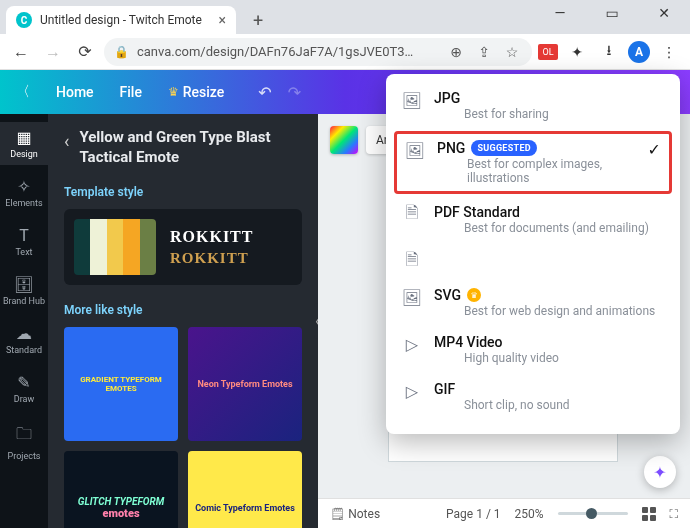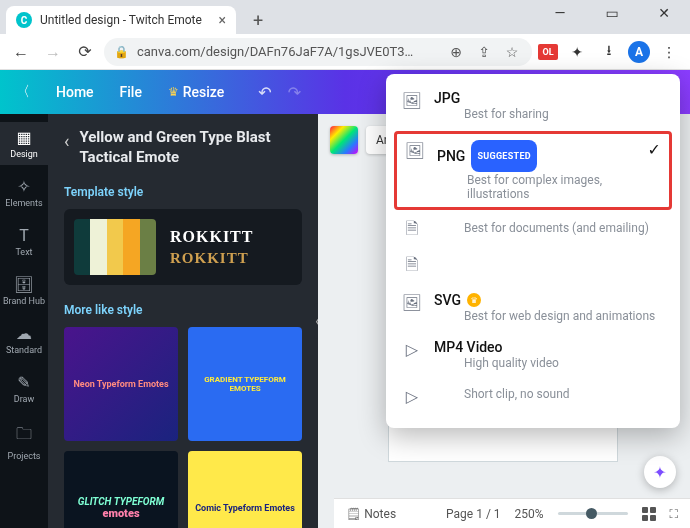--- a/index.html
+++ b/index.html
@@ -14,21 +14,21 @@
   .tab .close { margin-left:auto; font-size:14px; color:#666; }
   .new-tab { width:28px; height:28px; display:flex; align-items:center; justify-content:center; font-size:18px; color:#555; }
 
   .addr-bar { height:36px; background:#fff; display:flex; align-items:center; padding:0 8px; gap:6px; border-bottom:1px solid #e0e0e0; }
   .addr-bar .navbtn { width:26px; height:26px; display:flex; align-items:center; justify-content:center; font-size:16px; color:#444; }
   .url-box { flex:1; height:28px; background:#f1f3f4; border-radius:14px; display:flex; align-items:center; padding:0 10px; font-size:13px; color:#555; gap:8px; }
   .url-box .lock { font-size:12px; color:#555; }
   .url-box .url { flex:1; overflow:hidden; white-space:nowrap; }
   .url-box .ricon { width:20px; text-align:center; font-size:14px; color:#555; }
   .ext { width:26px; height:26px; display:flex; align-items:center; justify-content:center; font-size:14px; color:#333; }
-  .ext.ol { background:#e53935; color:#fff; font-size:9px; font-weight:bold; border-radius:2px; width:20px; height:16px; }
+  .ext.ol { background:#e53935; color:#fff; font-size:9px; font-weight:normal; border-radius:2px; width:20px; height:16px; }
   .avatar { width:22px; height:22px; border-radius:50%; background:#1a73e8; color:#fff; display:flex; align-items:center; justify-content:center; font-size:12px; font-weight:bold; }
 
   
   .canva-bar { height:44px; background:linear-gradient(90deg,#00c4cc,#5a32e6,#8b3dff); display:flex; align-items:center; padding:0 8px; gap:10px; color:#fff; position:relative; }
   .canva-bar .item { display:flex; align-items:center; gap:4px; padding:4px 8px; font-size:14px; font-weight:500; }
   .canva-bar .crown { color:#ffd54f; font-size:12px; }
   .undo-redo { display:flex; gap:16px; margin-left:16px; font-size:16px; opacity:.8; }
 
   
   .main { position:relative; height:414px; display:flex; }
@@ -70,26 +70,26 @@
   .add-page { position:absolute; top:366px; left:50%; transform:translateX(-50%); font-size:12px; color:#555;margin-top:48px; }
 
   
   .dropdown { position:absolute; top:74px; right:10px; width:294px; background:#fff; border-radius:8px; box-shadow:0 8px 28px rgba(0,0,0,.28); padding:8px 0 14px 0; z-index:50; }
   .drow { display:flex; gap:12px; padding:8px 16px; align-items:flex-start; cursor:pointer; }
   .drow .dicon { width:20px; height:20px; color:#6b7280; flex-shrink:0; display:flex; align-items:center; justify-content:center; }
   .drow .dtitle { font-size:14px; color:#111; font-weight:500; display:flex; align-items:center; gap:6px; }
   .drow .dsub { font-size:12px; color:#8a9099; margin-top:1px;margin-left:30px; }
   .drow .check { margin-left:auto; font-size:16px; color:#111; }
   .drow.selected { border:3px solid #e53935; border-radius:4px; margin:2px 8px; padding:6px 8px; }
-  .badge { background:#2962ff; color:#fff; font-size:9px; font-weight:700; padding:11px 6px; border-radius:8px; letter-spacing:.3px; }
+  .badge { background:#2962ff; color:#fff; font-size:9px; font-weight:700; padding:3px 6px; border-radius:8px; letter-spacing:.3px; }
   .crown-s { width:14px; height:14px; background:#ffb300; border-radius:50%; display:inline-flex; align-items:center; justify-content:center; color:#fff; font-size:8px; }
 
   .fab { position:absolute; right:14px; bottom:40px; width:32px; height:32px; border-radius:50%; background:#fff; box-shadow:0 2px 8px rgba(0,0,0,.25); display:flex; align-items:center; justify-content:center; color:#7c4dff; font-size:16px; }
 
-  .status { position:absolute; bottom:0; left:334px; right:0; height:30px; background:#fff; border-top:1px solid #e0e0e0; display:flex; align-items:center; padding:0 12px; font-size:12px; color:#555; gap:14px; }
+  .status { position:absolute; bottom:0; left:318px; right:0; height:30px; background:#fff; border-top:1px solid #e0e0e0; display:flex; align-items:center; padding:0 12px; font-size:12px; color:#555; gap:14px; }
   .status .spacer { flex:1; }
   .status .ctl { display:flex; align-items:center; gap:4px; }
   .zoom-track { width:70px; height:3px; background:#cfd8dc; border-radius:2px; position:relative; }
   .zoom-thumb { position:absolute; left:40%; top:-4px; width:11px; height:11px; background:#455a64; border-radius:50%; }
   .grid-i { width:14px; height:14px; display:grid; grid-template-columns:1fr 1fr; gap:2px; }
   .grid-i span{ background:#555; border-radius:1px;}
 </style>
 </head>
 <body>
 
@@ -191,25 +191,25 @@
           <span style="background:#f5a623"></span>
           <span style="background:#6b7f45"></span>
       </div>
       <div class="fonts">
         <div class="f1">ROKKITT</div>
         <div class="f2">ROKKITT</div>
       </div>
     </div>
     <div class="section-label">More like style</div>
     <div class="thumbs">
+      <div class="thumb t2">
+          <div class="title">GRADIENT TYPEFORM EMOTES</div>
+        </div>
       <div class="thumb t1">
           <div class="title">Neon Typeform Emotes</div>
-        </div>
-      <div class="thumb t2">
-          <div class="title">GRADIENT TYPEFORM EMOTES</div>
         </div>
       <div class="thumb t3">
           <div class="title1">GLITCH TYPEFORM</div>
           <div class="title2">emotes</div>
         </div>
       <div class="thumb t4">
           <div class="title">Comic Typeform Emotes</div>
         </div>
     </div>
     <div class="divider-handle"></div>
@@ -241,20 +241,21 @@
           <span>PNG</span>
           <span class="badge">SUGGESTED</span>
         </div>
       <div class="dsub">Best for complex images, illustrations</div>
     </div>
     <div class="check">✓</div>
   </div>
   <div class="drow">
     <div class="dicon">🗎</div>
     <div>
+      <div class="dtitle">PDF Standard</div>
       <div class="dsub">Best for documents (and emailing)</div>
     </div>
   </div>
   <div class="drow">
     <div class="dicon">🗎</div>
   </div>
   <div class="drow">
     <div class="dicon">🖼</div>
     <div>
       <div class="dtitle">
@@ -267,20 +268,21 @@
   <div class="drow">
     <div class="dicon">▷</div>
     <div>
       <div class="dtitle">MP4 Video</div>
       <div class="dsub">High quality video</div>
     </div>
   </div>
   <div class="drow">
     <div class="dicon">▷</div>
     <div>
+      <div class="dtitle">GIF</div>
       <div class="dsub">Short clip, no sound</div>
     </div>
   </div>
 </div>
 
 <div class="status">
   <span>🗒 <span>Notes</span></span>
   <div class="spacer"></div>
   <span class="ctl">Page 1 / 1</span>
   <span class="ctl">250%</span>

